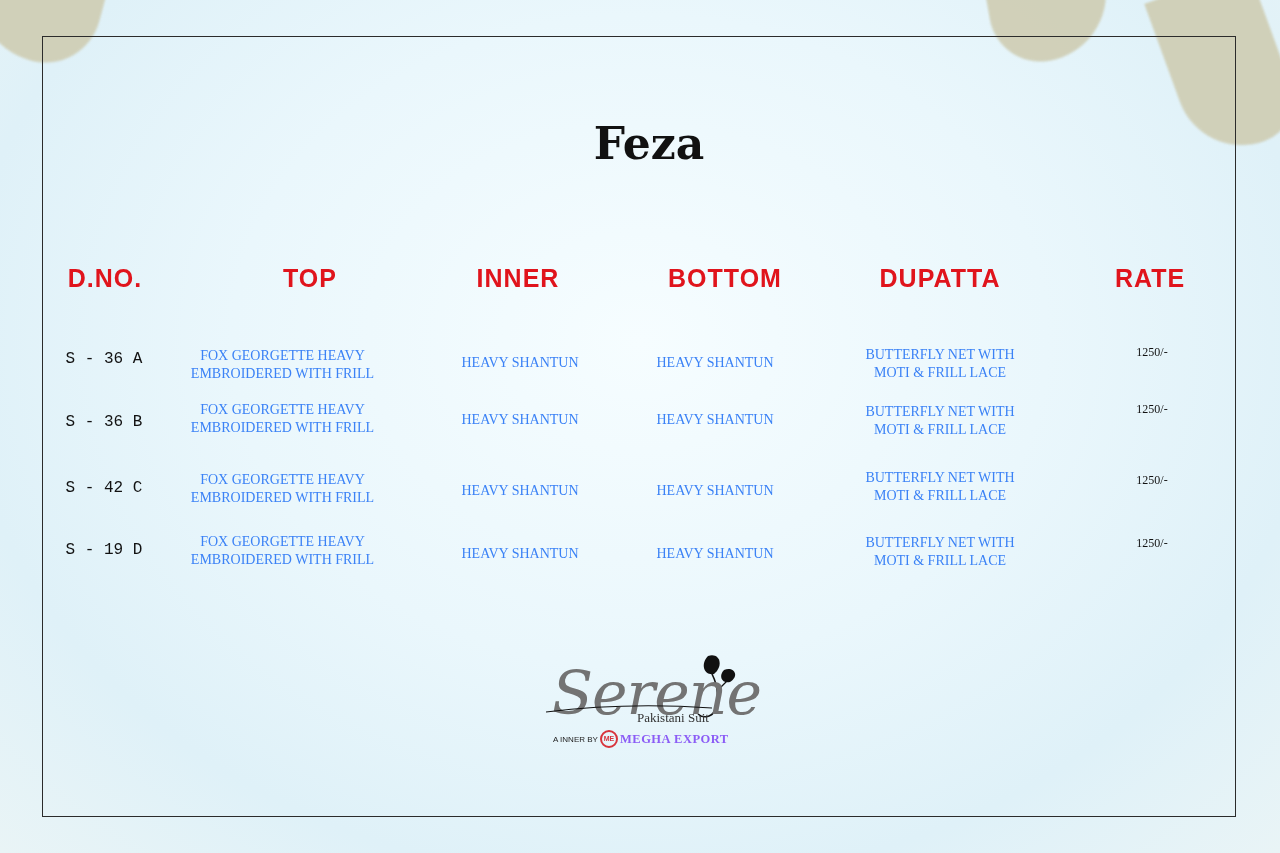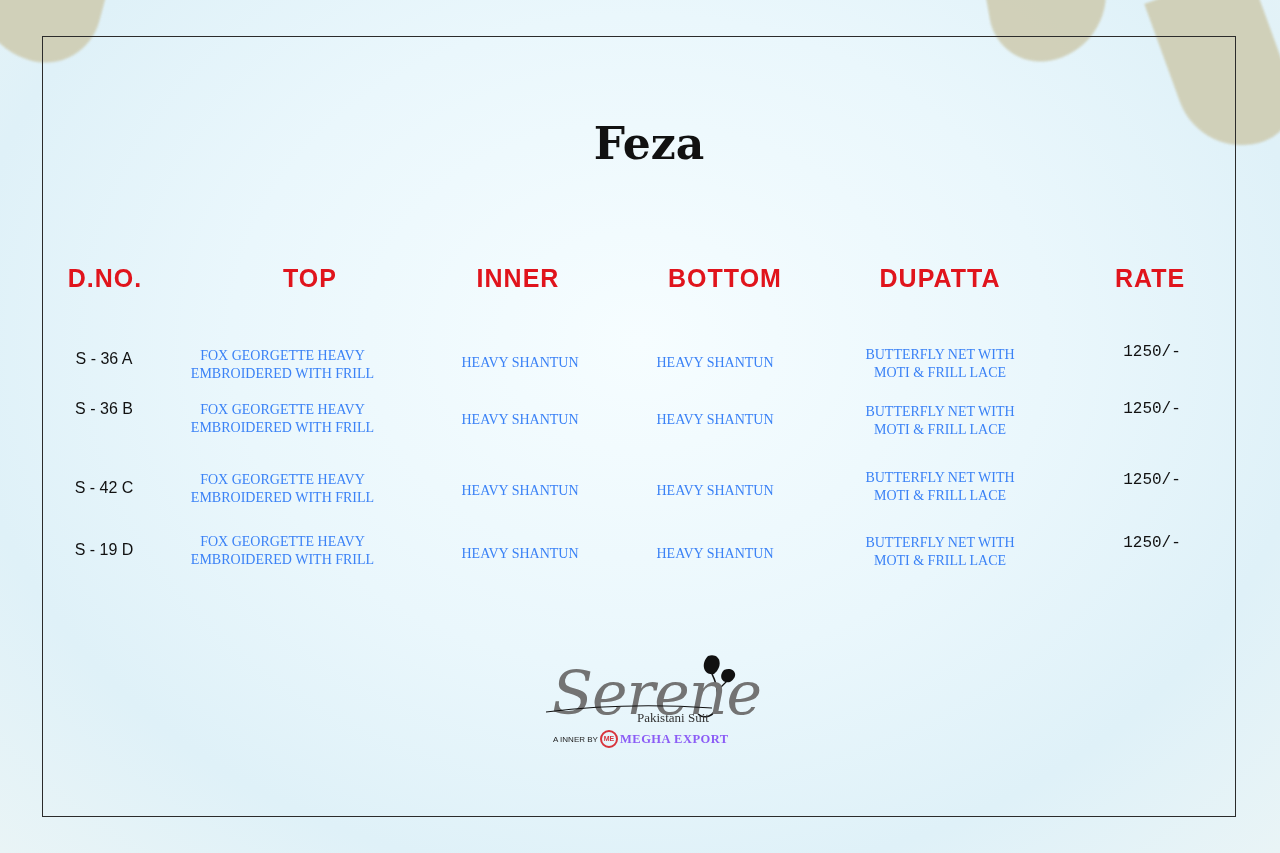--- a/index.html
+++ b/index.html
@@ -7,22 +7,22 @@
     background:radial-gradient(ellipse at 50% 40%, #f6fdff 0%, #eaf7fc 45%, #dff1f8 75%, #e9f4f6 100%);
     font-family:"Liberation Serif", serif;}
   .leaf{position:absolute;background:#cfcdb3;opacity:.9;filter:blur(1px);}
   .leaf1{left:-30px;top:-40px;width:130px;height:100px;border-radius:0 0 60px 80px;transform:rotate(15deg);}
   .leaf2{left:990px;top:-30px;width:120px;height:90px;border-radius:0 0 80px 60px;transform:rotate(-10deg);}
   .leaf3{left:1170px;top:-20px;width:110px;height:170px;border-radius:0 0 60px 90px;transform:rotate(-20deg);}
   .frame{position:absolute;left:42px;top:36px;width:1194px;height:781px;border:1.5px solid #2b2b2b;box-sizing:border-box;}
   .title{position:absolute;left:0;width:1242px;top:118px;text-align:center;font-family:"DejaVu Serif", serif;font-weight:bold;font-size:44px;color:#111;letter-spacing:0px;padding-left:28px;}
   .hdr{position:absolute;top:264px;font-family:"Liberation Sans", sans-serif;font-weight:900;font-size:25px;color:#e0141c;letter-spacing:1px;text-align:center;transform:scaleY(1.05);}
   .cell{position:absolute;text-align:center;font-size:14px;color:#3b82f6;line-height:18px;}
-  .dno{font-family:Liberation Sans, sans-serif;font-size:16px;color:#111;}
-  .rate{font-family:Liberation Mono, monospace;font-size:16px;color:#111;}
+  .dno{font-family:Liberation Mono, monospace;font-size:16px;color:#111;}
+  .rate{font-family:Liberation Serif, serif;font-size:12px;color:#111;}
   .logo{position:absolute;left:540px;top:650px;width:220px;height:110px;}
   .brand-script{position:absolute;left:12px;top:8px;font-family:"DejaVu Serif", serif;font-style:italic;font-size:60px;color:#737373;letter-spacing:-1px;}
   .tagline{position:absolute;left:97px;top:60px;font-size:13px;color:#333;}
   .brandby{position:absolute;left:13px;top:85px;font-family:"Liberation Sans", sans-serif;font-size:8px;color:#222;}
   .me-badge{position:absolute;left:60px;top:80px;width:18px;height:18px;border:2px solid #d8343c;border-radius:50%;box-sizing:border-box;font-size:7px;color:#d8343c;font-weight:bold;text-align:center;line-height:14px;font-family:"Liberation Sans", sans-serif;}
   .megha{position:absolute;left:80px;top:82px;font-family:"Liberation Serif", serif;font-weight:bold;font-size:12.5px;color:#8b5cf6;letter-spacing:.5px;}
 </style>
 </head>
 <body>
 
@@ -50,21 +50,21 @@
   <div class="cell" style="left:440px;width:160px;top:354px;">HEAVY SHANTUN</div>
   <div class="cell" style="left:635px;width:160px;top:354px;">HEAVY SHANTUN</div>
   <div class="cell" style="left:840px;width:200px;top:346px;">
       <div>BUTTERFLY NET WITH</div>
       <div>MOTI &amp; FRILL LACE</div>
     </div>
   <div class="cell rate" style="left:1102px;width:100px;top:343px;">1250/-</div>
 </div>
 
 <div>
-  <div class="cell dno" style="left:54px;width:100px;top:400px;">S - 36 B</div>
+  <div class="cell dno" style="left:54px;width:100px;top:413px;">S - 36 B</div>
   <div class="cell" style="left:160px;width:245px;top:401px;">
       <div>FOX GEORGETTE  HEAVY</div>
       <div>EMBROIDERED WITH FRILL</div>
     </div>
   <div class="cell" style="left:440px;width:160px;top:411px;">HEAVY SHANTUN</div>
   <div class="cell" style="left:635px;width:160px;top:411px;">HEAVY SHANTUN</div>
   <div class="cell" style="left:840px;width:200px;top:403px;">
       <div>BUTTERFLY NET WITH</div>
       <div>MOTI &amp; FRILL LACE</div>
     </div>

